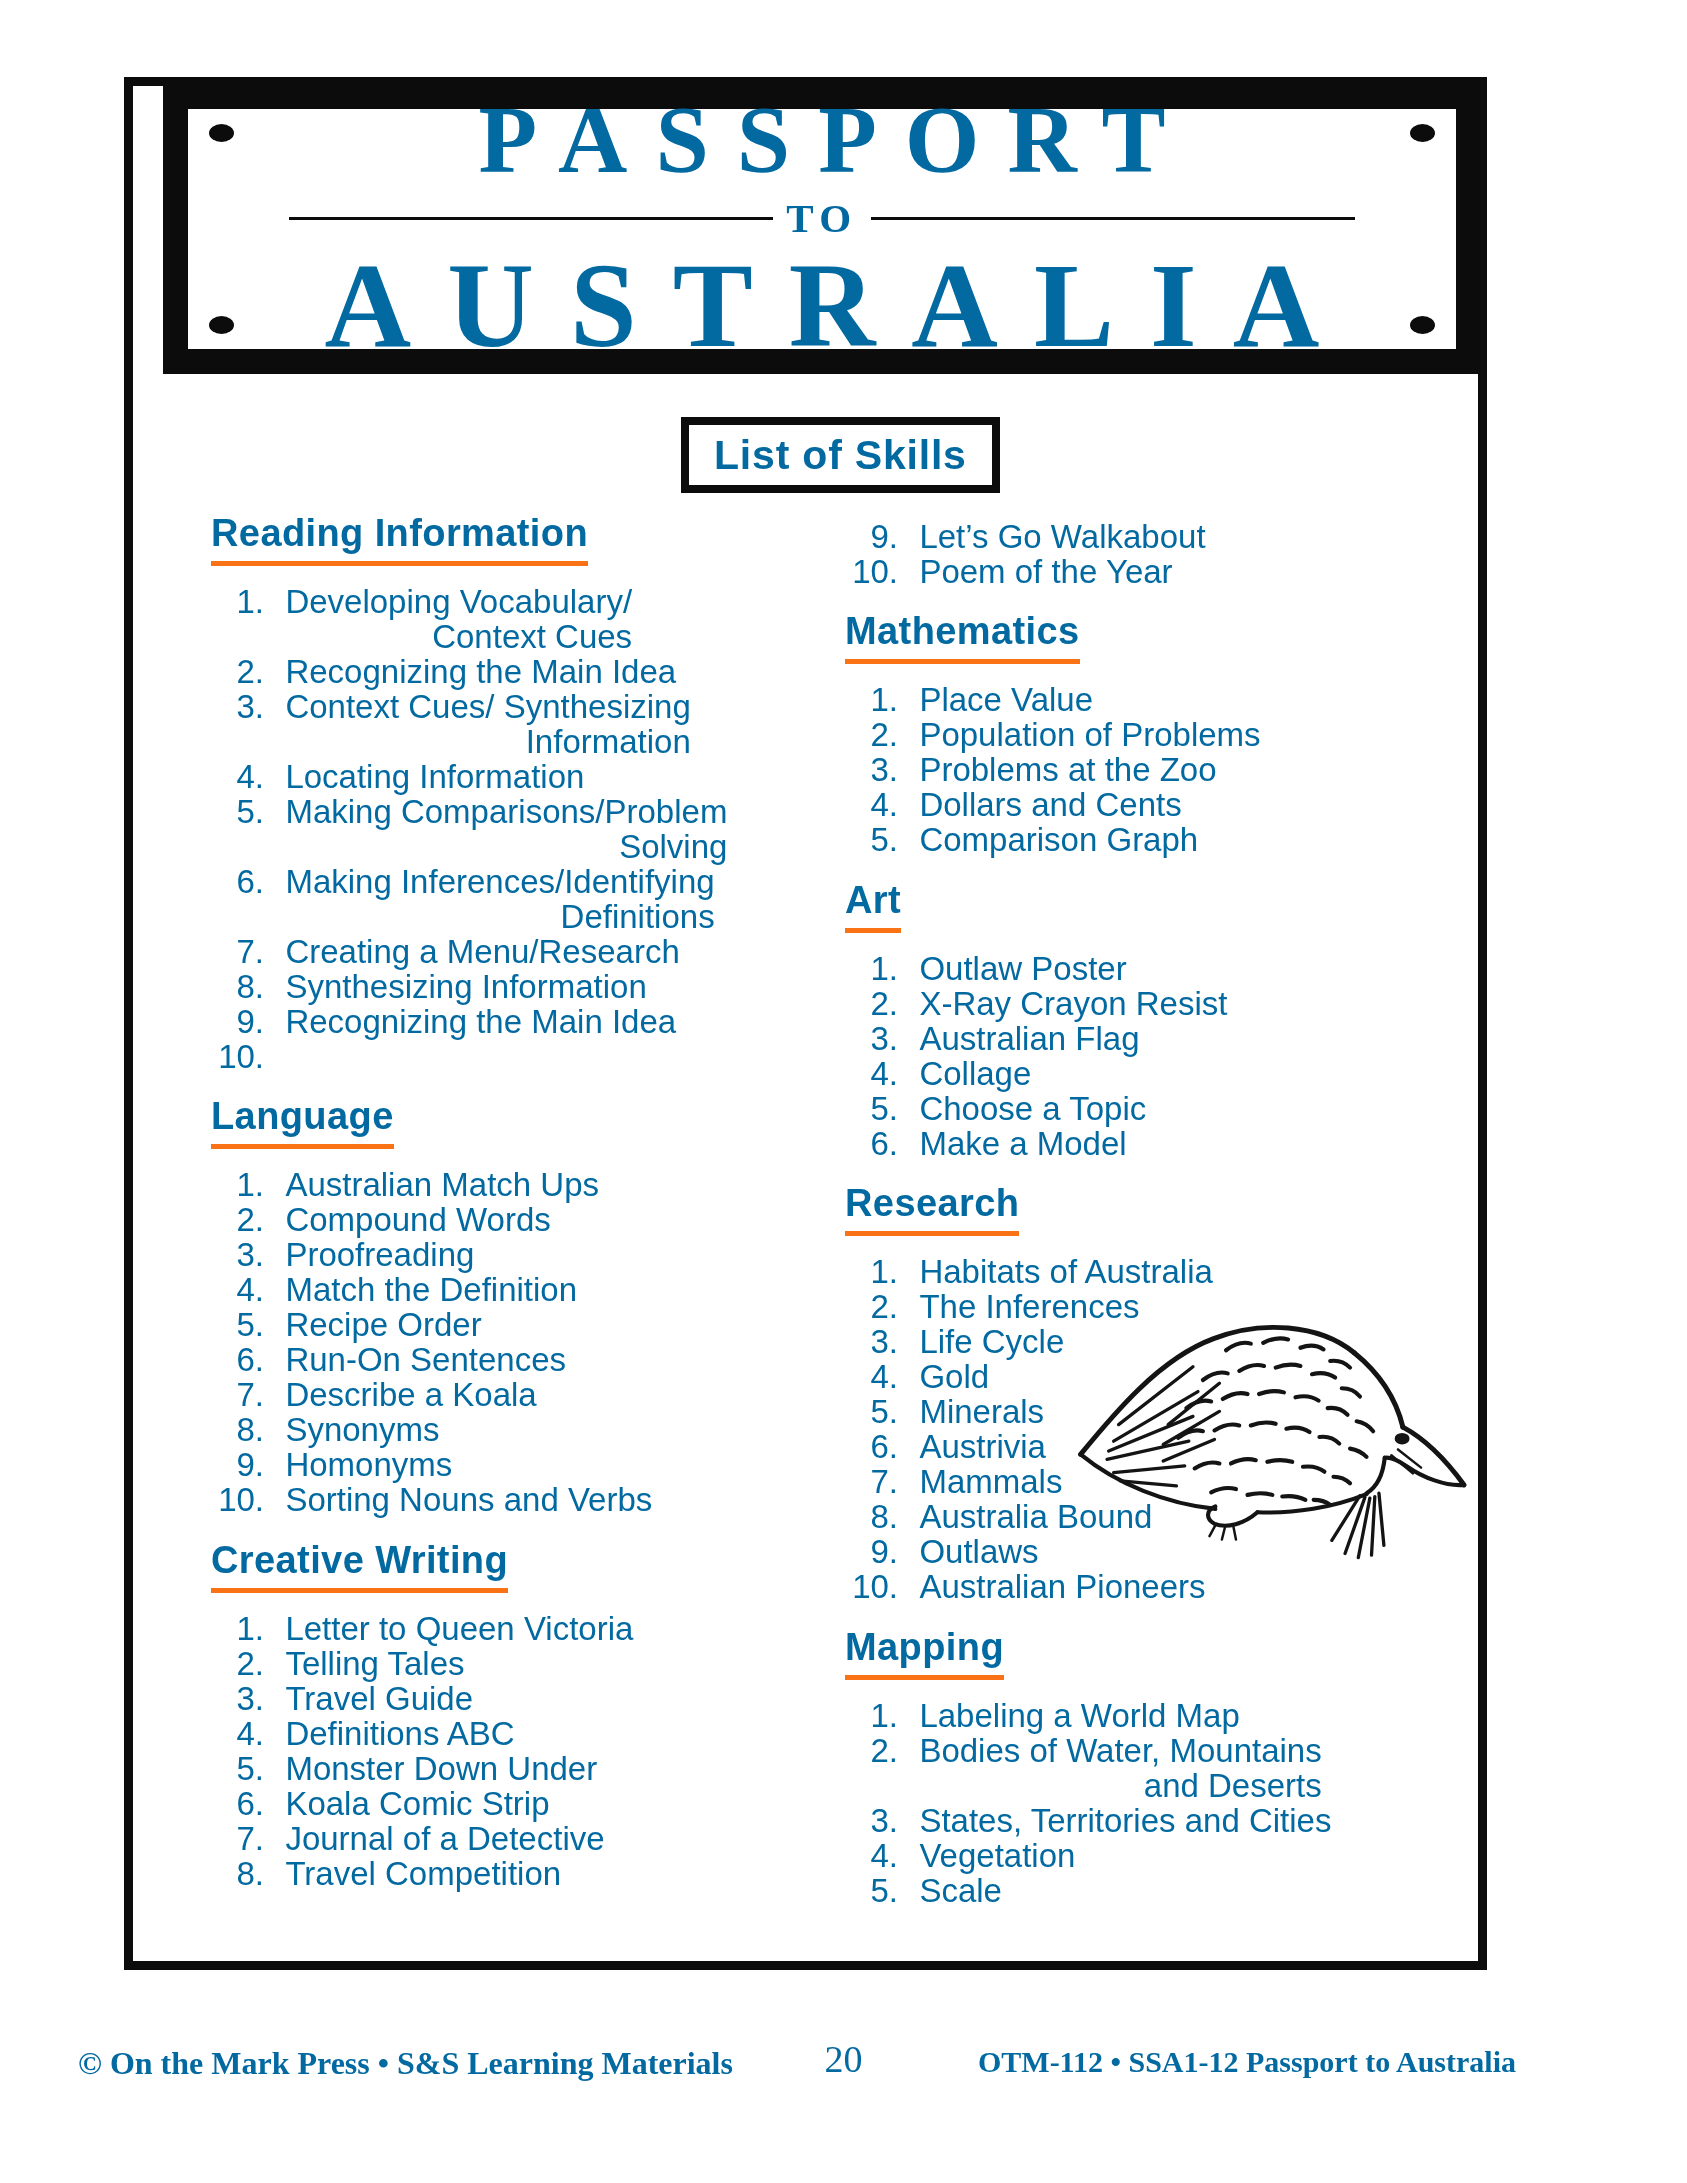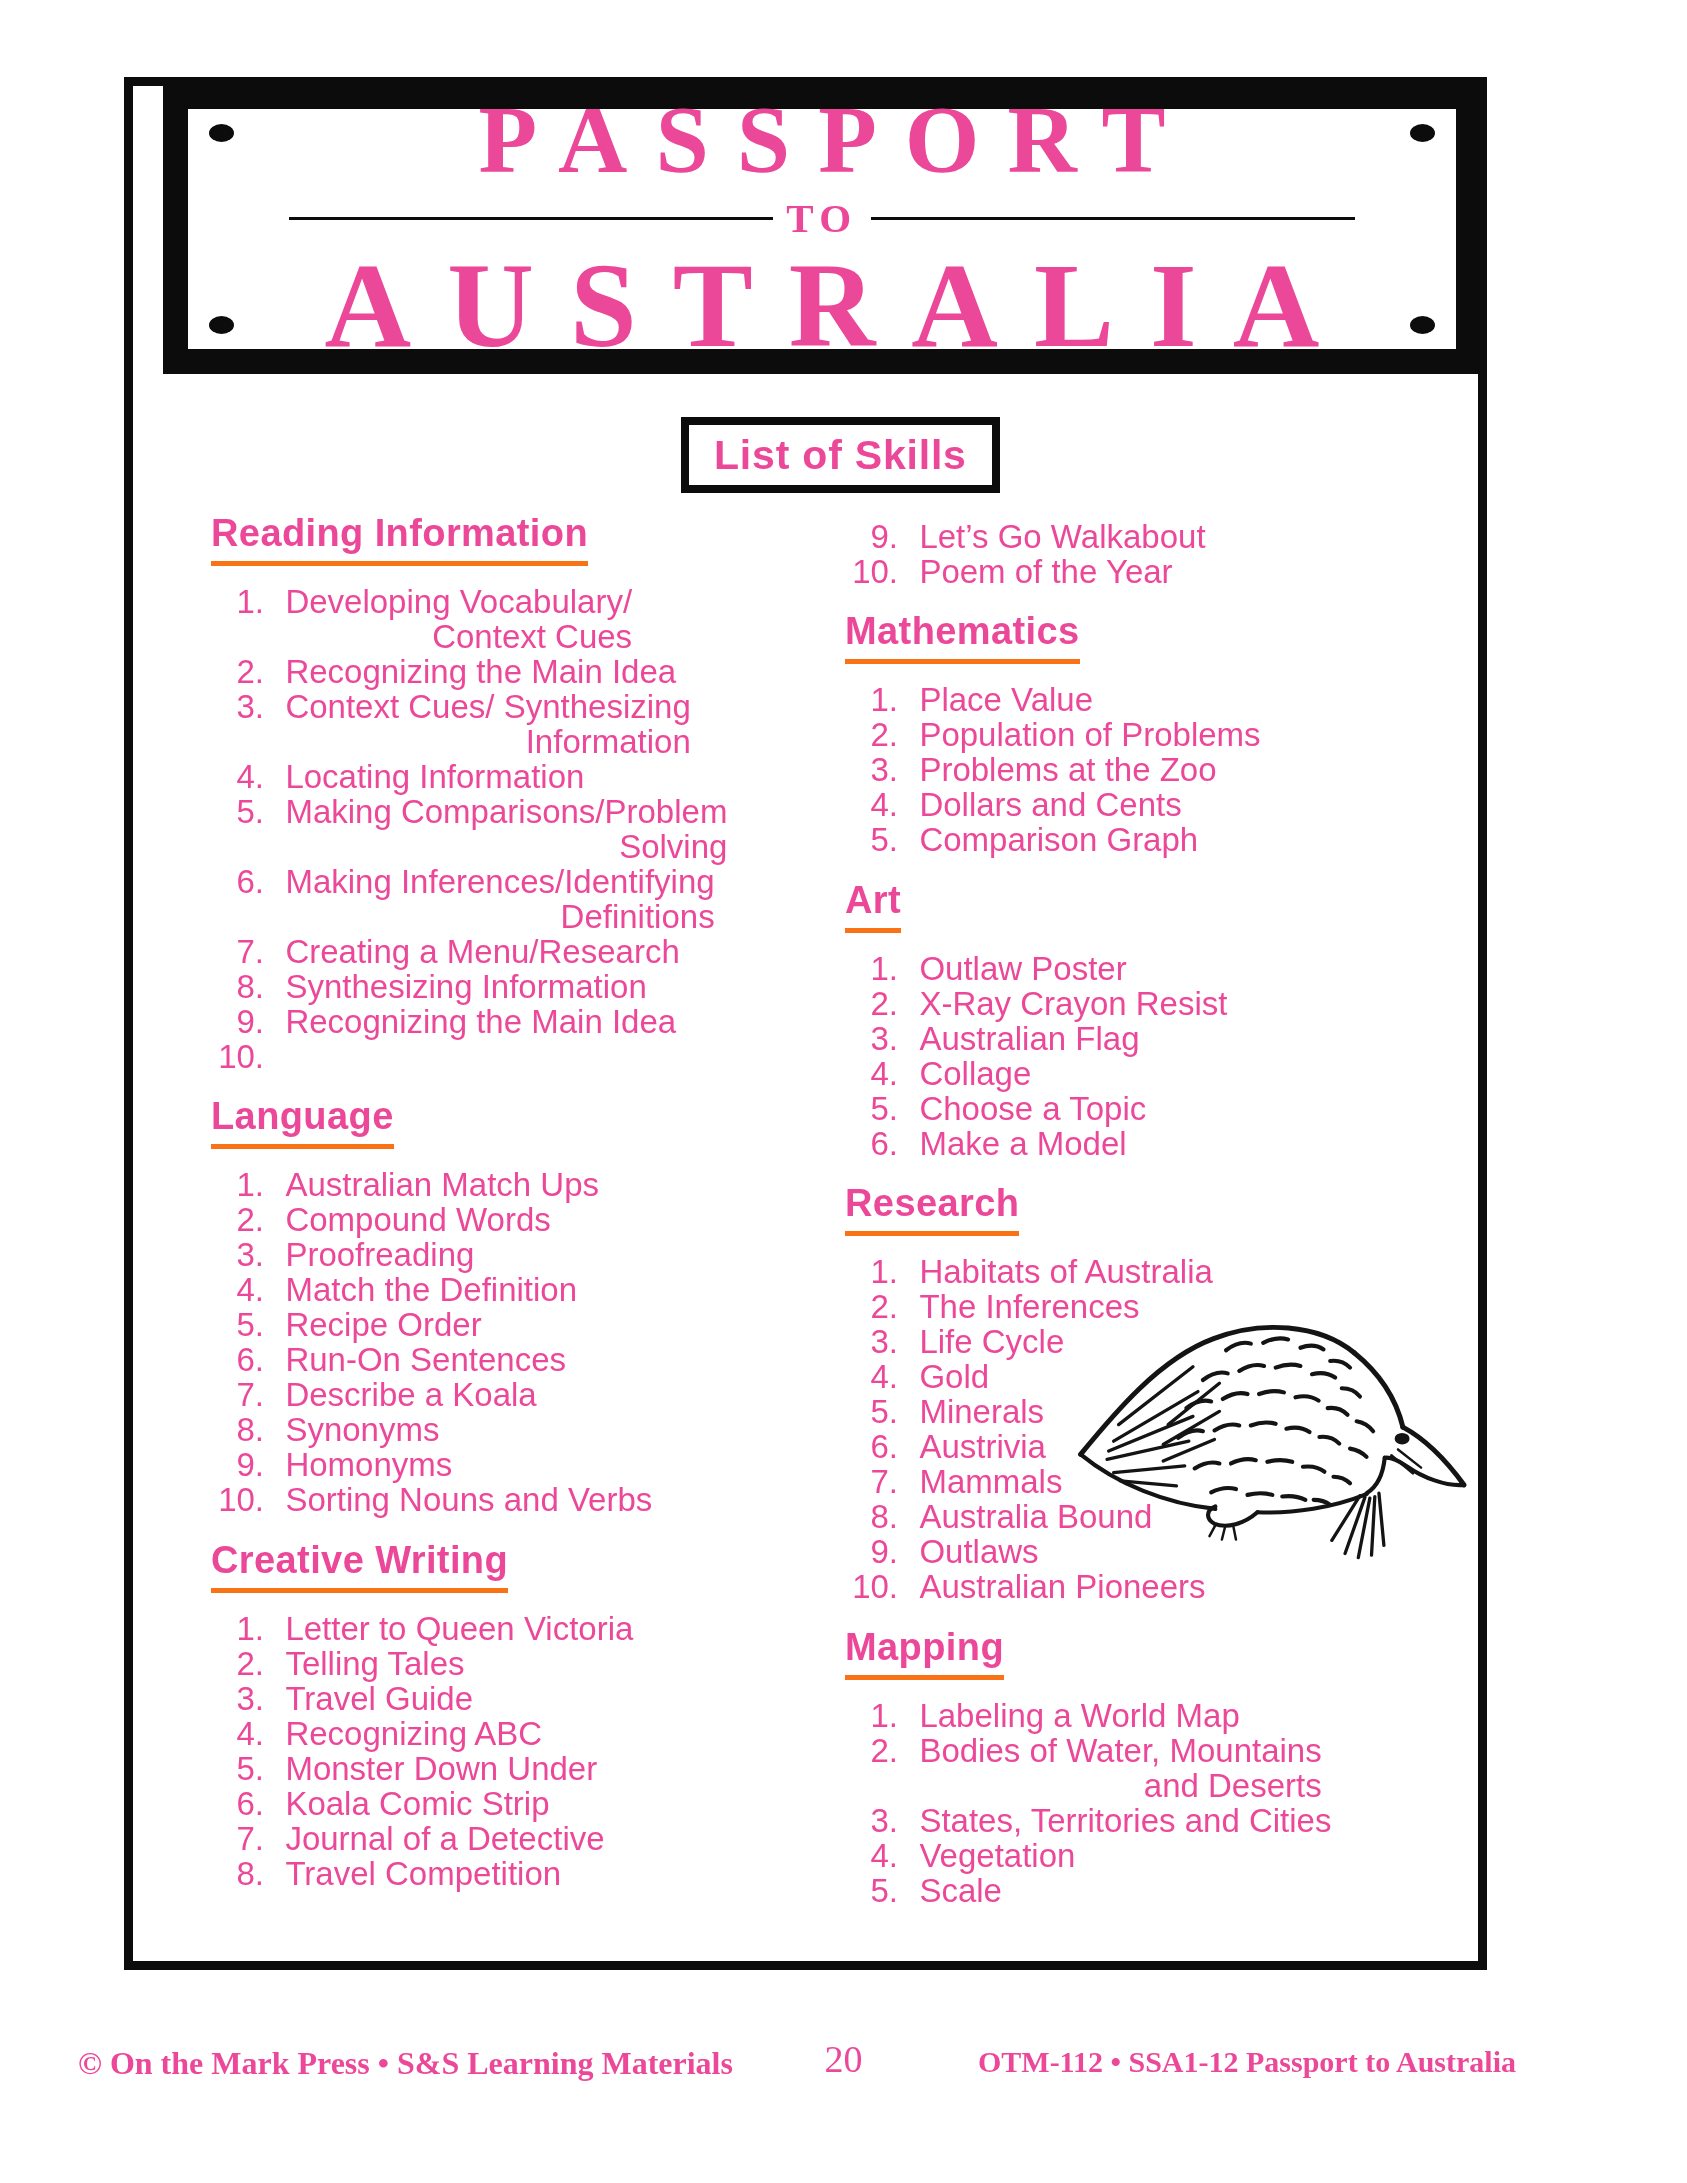--- a/index.html
+++ b/index.html
@@ -1,18 +1,18 @@
 <!DOCTYPE html>
 <html style="font-size:13px"><head>
 <meta charset="utf-8">
 <style>
   html,body{margin:0;padding:0;background:#e8e8e8;}
   .page{
     position:relative;width:1687px;height:2183px;background:#ffffff;
-    color:#ec4899;font-family:"Liberation Sans",sans-serif;overflow:hidden;
+    color:#0369a1;font-family:"Liberation Sans",sans-serif;overflow:hidden;
   }
   
   .page-frame{
     position:absolute;left:124px;top:77px;width:1363px;height:1893px;
     border:9px solid #0c0c0c;box-sizing:border-box;
   }
   
   .banner{
     position:absolute;left:163px;top:84px;width:1318px;height:290px;
     background:#0c0c0c;padding:25px;box-sizing:border-box;
@@ -202,21 +202,21 @@
           <div class="item">
             <span class="num">2.</span>
             <span class="txt">Telling Tales</span>
           </div>
           <div class="item">
             <span class="num">3.</span>
             <span class="txt">Travel Guide</span>
           </div>
           <div class="item">
             <span class="num">4.</span>
-            <span class="txt">Recognizing ABC</span>
+            <span class="txt">Definitions ABC</span>
           </div>
           <div class="item">
             <span class="num">5.</span>
             <span class="txt">Monster Down Under</span>
           </div>
           <div class="item">
             <span class="num">6.</span>
             <span class="txt">Koala Comic Strip</span>
           </div>
           <div class="item">

